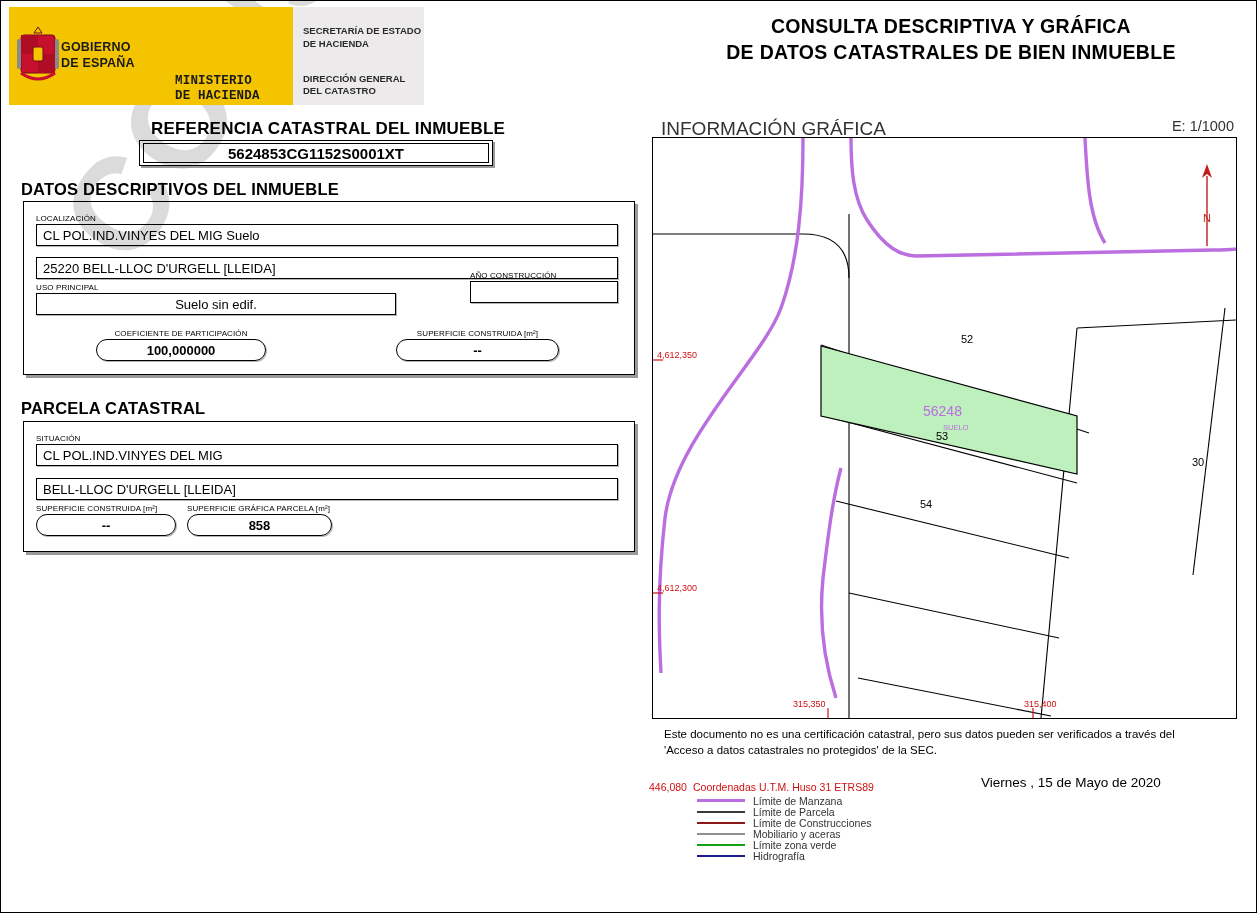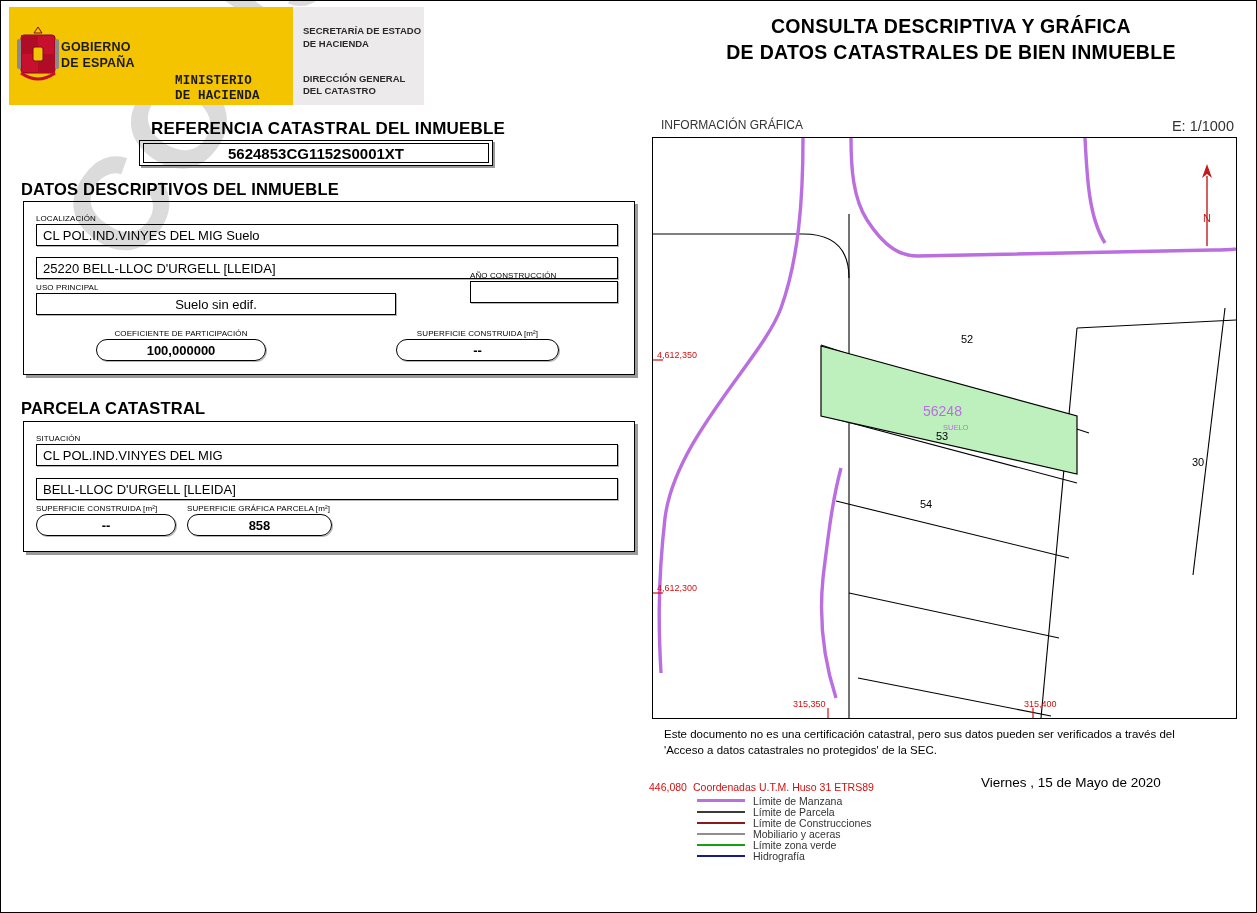--- a/index.html
+++ b/index.html
@@ -197,21 +197,21 @@
 
   .field.nolabel .box { margin-top: 10px; }
 
   .lbl-center { text-align: center; }
 
   
   #info-grafica {
     position: absolute;
     left: 660px;
     top: 117px;
-    font-size: 12px;
+    font-size: 19px;
     color: #333;
     z-index: 2;
   }
   #escala {
     position: absolute;
     right: 22px;
     top: 117px;
     font-size: 14.5px;
     color: #333;
     z-index: 2;

